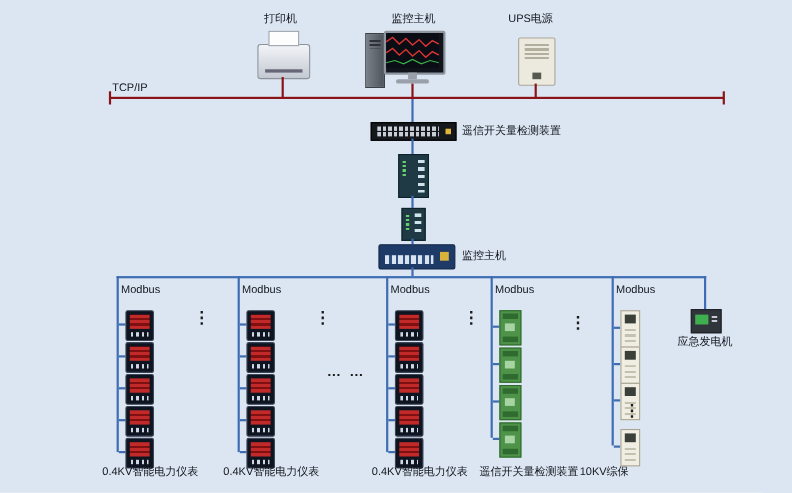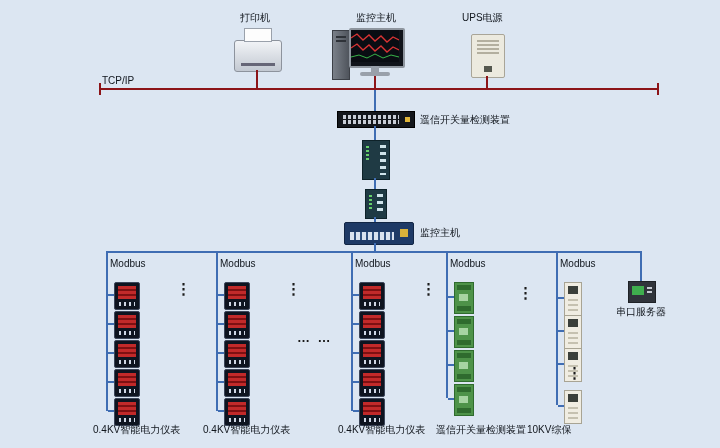--- a/index.html
+++ b/index.html
@@ -276,21 +276,21 @@
   <div class="dots-v" style="left:567px;top:364px">⋮</div>
   <div class="relay" style="left:564px;top:390px">
       <i class="scr"></i>
       <i class="rws"></i>
     </div>
 
   <div class="gen">
       <i class="scr"></i>
       <i class="btn"></i>
     </div>
-  <div class="lbl" style="left:616px;top:306px">串口服务器</div>
+  <div class="lbl" style="left:616px;top:306px">应急发电机</div>
 
   <div class="lbl" style="left:93px;top:424px">0.4KV智能电力仪表</div>
   <div class="lbl" style="left:203px;top:424px">0.4KV智能电力仪表</div>
   <div class="lbl" style="left:338px;top:424px">0.4KV智能电力仪表</div>
   <div class="lbl" style="left:436px;top:424px">遥信开关量检测装置</div>
   <div class="lbl" style="left:527px;top:424px">10KV综保</div>
 
 </div>
 
 </body></html>

